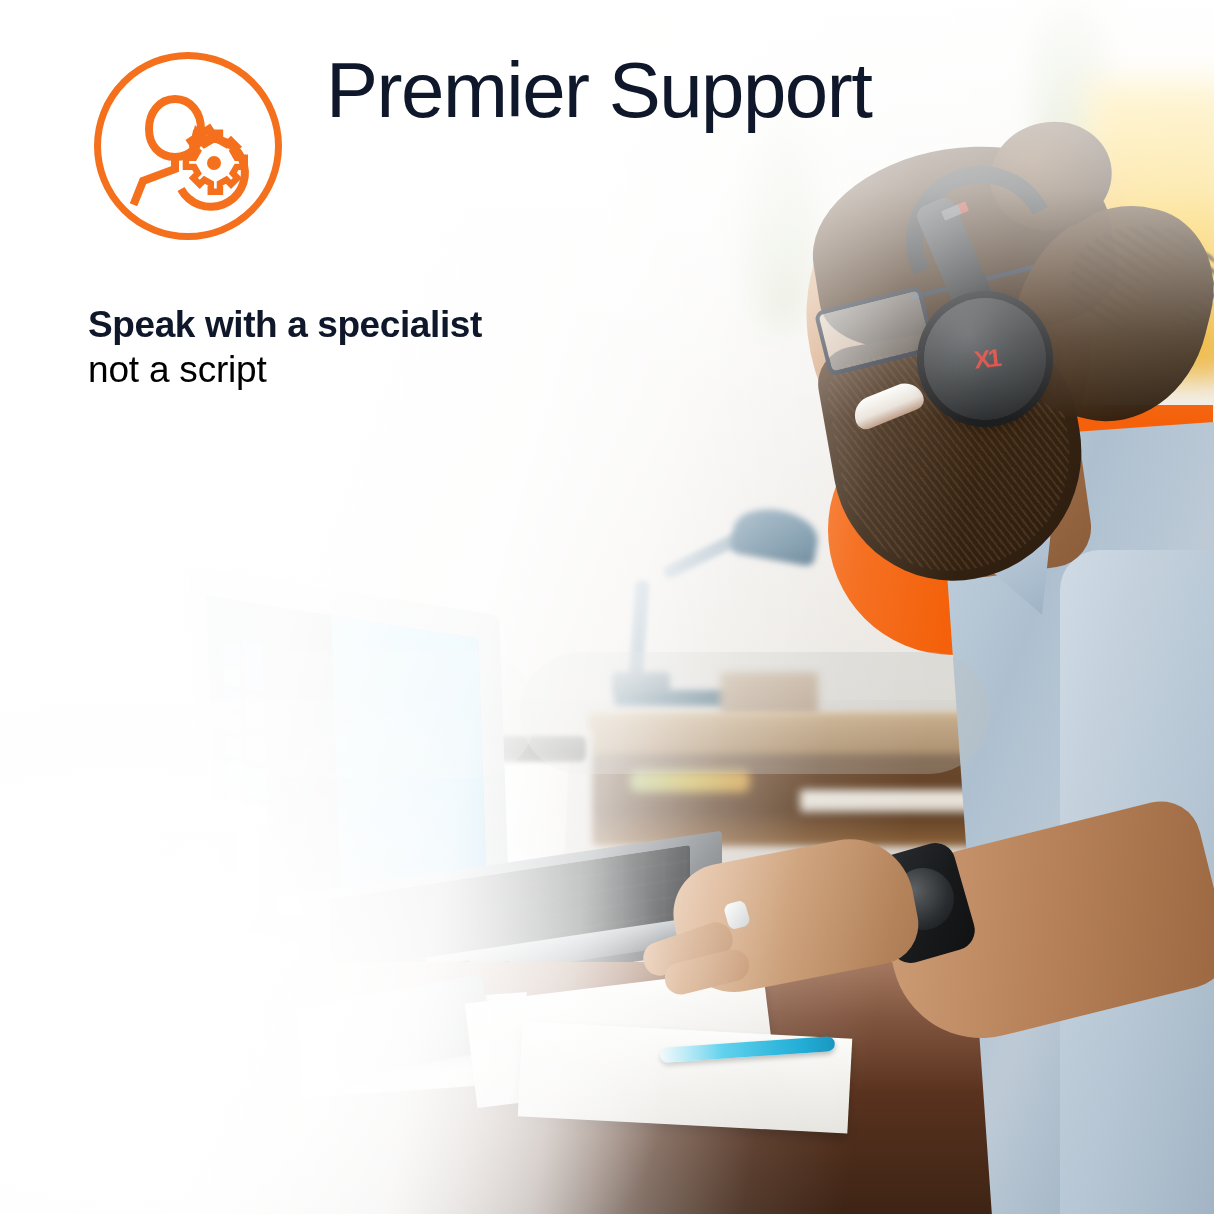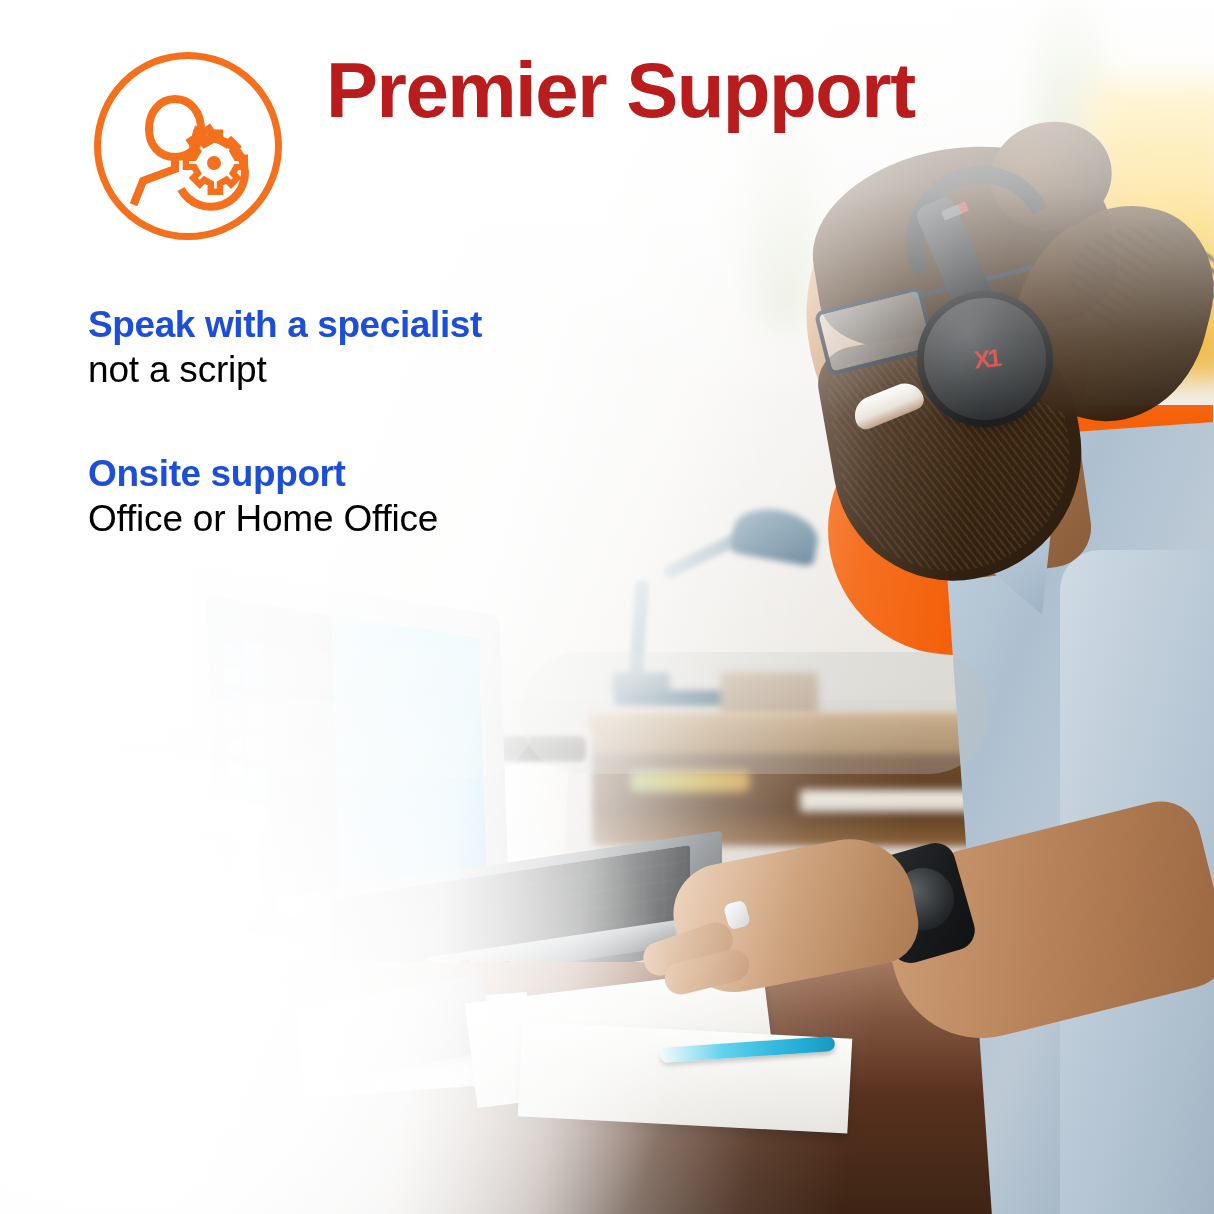--- a/index.html
+++ b/index.html
@@ -491,31 +491,31 @@
     width:188px; height:188px;
     border-radius:50%;
     border:7px solid #f4701c;
     background:rgba(255,255,255,.55);
   }
   .badge svg { position:absolute; left:28px; top:30px; }
 
   .headline {
     position:absolute; left:326px; top:48px; width:760px;
     font-size:78px;
-    font-weight:bold;
+    font-weight:normal;
     line-height:1.08;
     letter-spacing:-1.5px;
-    color:#b91c1c;
+    color:#0f172a;
   }
 
   .features { position:absolute; left:88px; top:303px; width:640px; }
   .feature { margin-bottom:59px; }
   .feature:last-child { margin-bottom:0; }
   .f-title {
-    font-size:37px; font-weight:bold; color:#1d4ed8;
+    font-size:37px; font-weight:bold; color:#0f172a;
     line-height:1.2; letter-spacing:-.4px;
   }
   .f-sub {
     font-size:37px; font-weight:normal; color:#000000;
     line-height:1.22; letter-spacing:-.2px;
   }
 </style>
 </head>
 <body>
 
@@ -651,20 +651,16 @@
     </div>
 
     <div class="features">
 
       <div class="feature">
         <div class="f-title">Speak with a specialist</div>
         <div class="f-sub">not a script</div>
       </div>
 
 
-      <div class="feature">
-        <div class="f-title">Onsite support</div>
-        <div class="f-sub">Office or Home Office</div>
-      </div>
 
     </div>
   </div>
 </div>
 
 </body></html>

